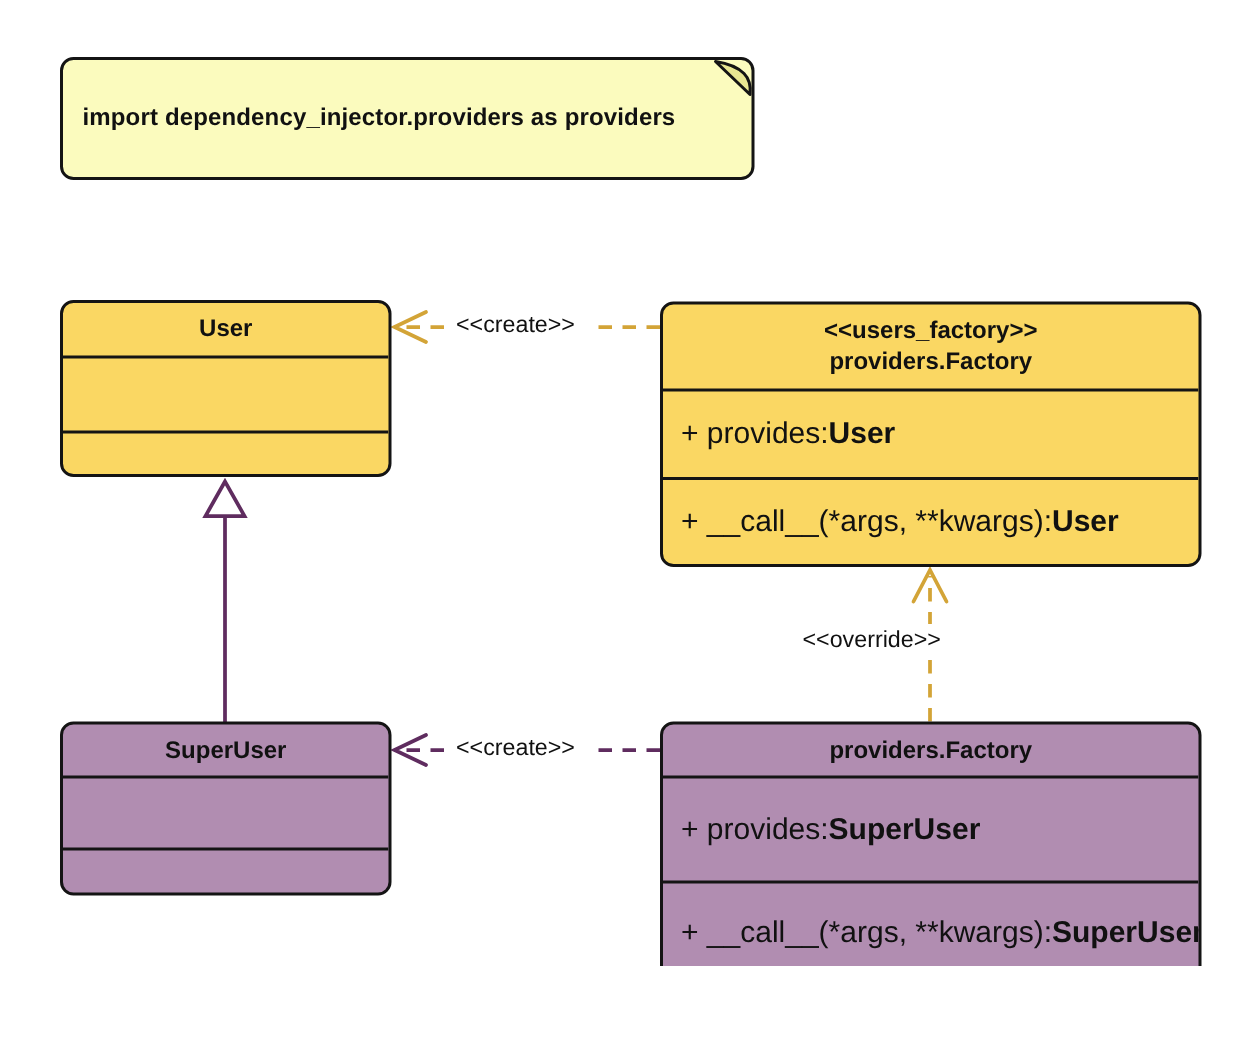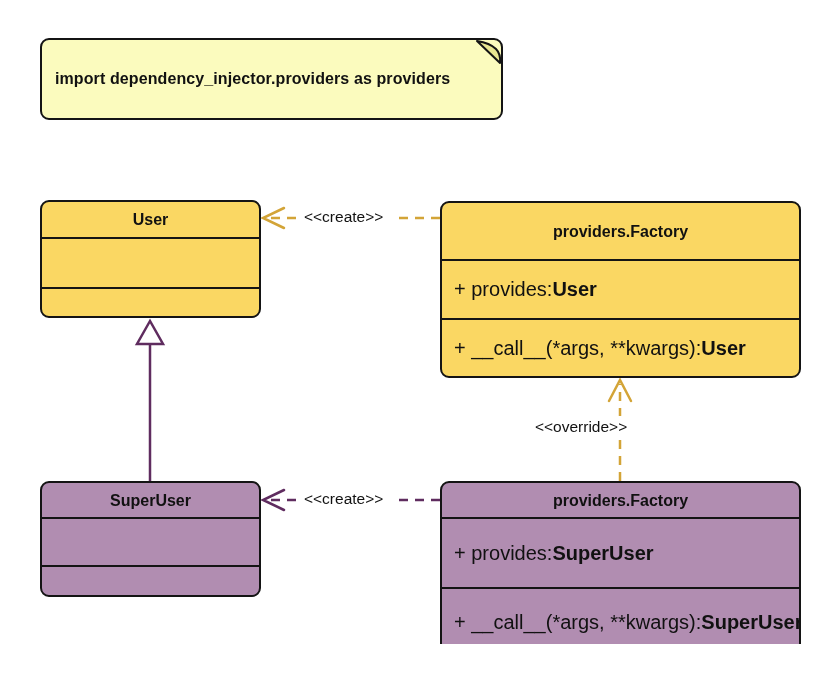--- a/index.html
+++ b/index.html
@@ -86,20 +86,21 @@
   <div class="cls yellow" style="left:40px;top:200px;width:221px;height:118px;">
     <div class="cls-title" style="height:35px;">
       <span>User</span>
     </div>
     <div class="cls-sec" style="height:50px;"></div>
     <div class="cls-sec fill"></div>
   </div>
 
   <div class="cls yellow" style="left:440px;top:201px;width:361px;height:177px;">
     <div class="cls-title" style="height:56px;">
+      <div>&lt;&lt;users_factory&gt;&gt;</div>
       <div>providers.Factory</div>
     </div>
     <div class="cls-sec member" style="height:59px;">
       <span>+ provides: </span>
         <b>User</b>
     </div>
     <div class="cls-sec member fill">
       <span>+ __call__(*args, **kwargs): </span>
         <b>User</b>
     </div>

